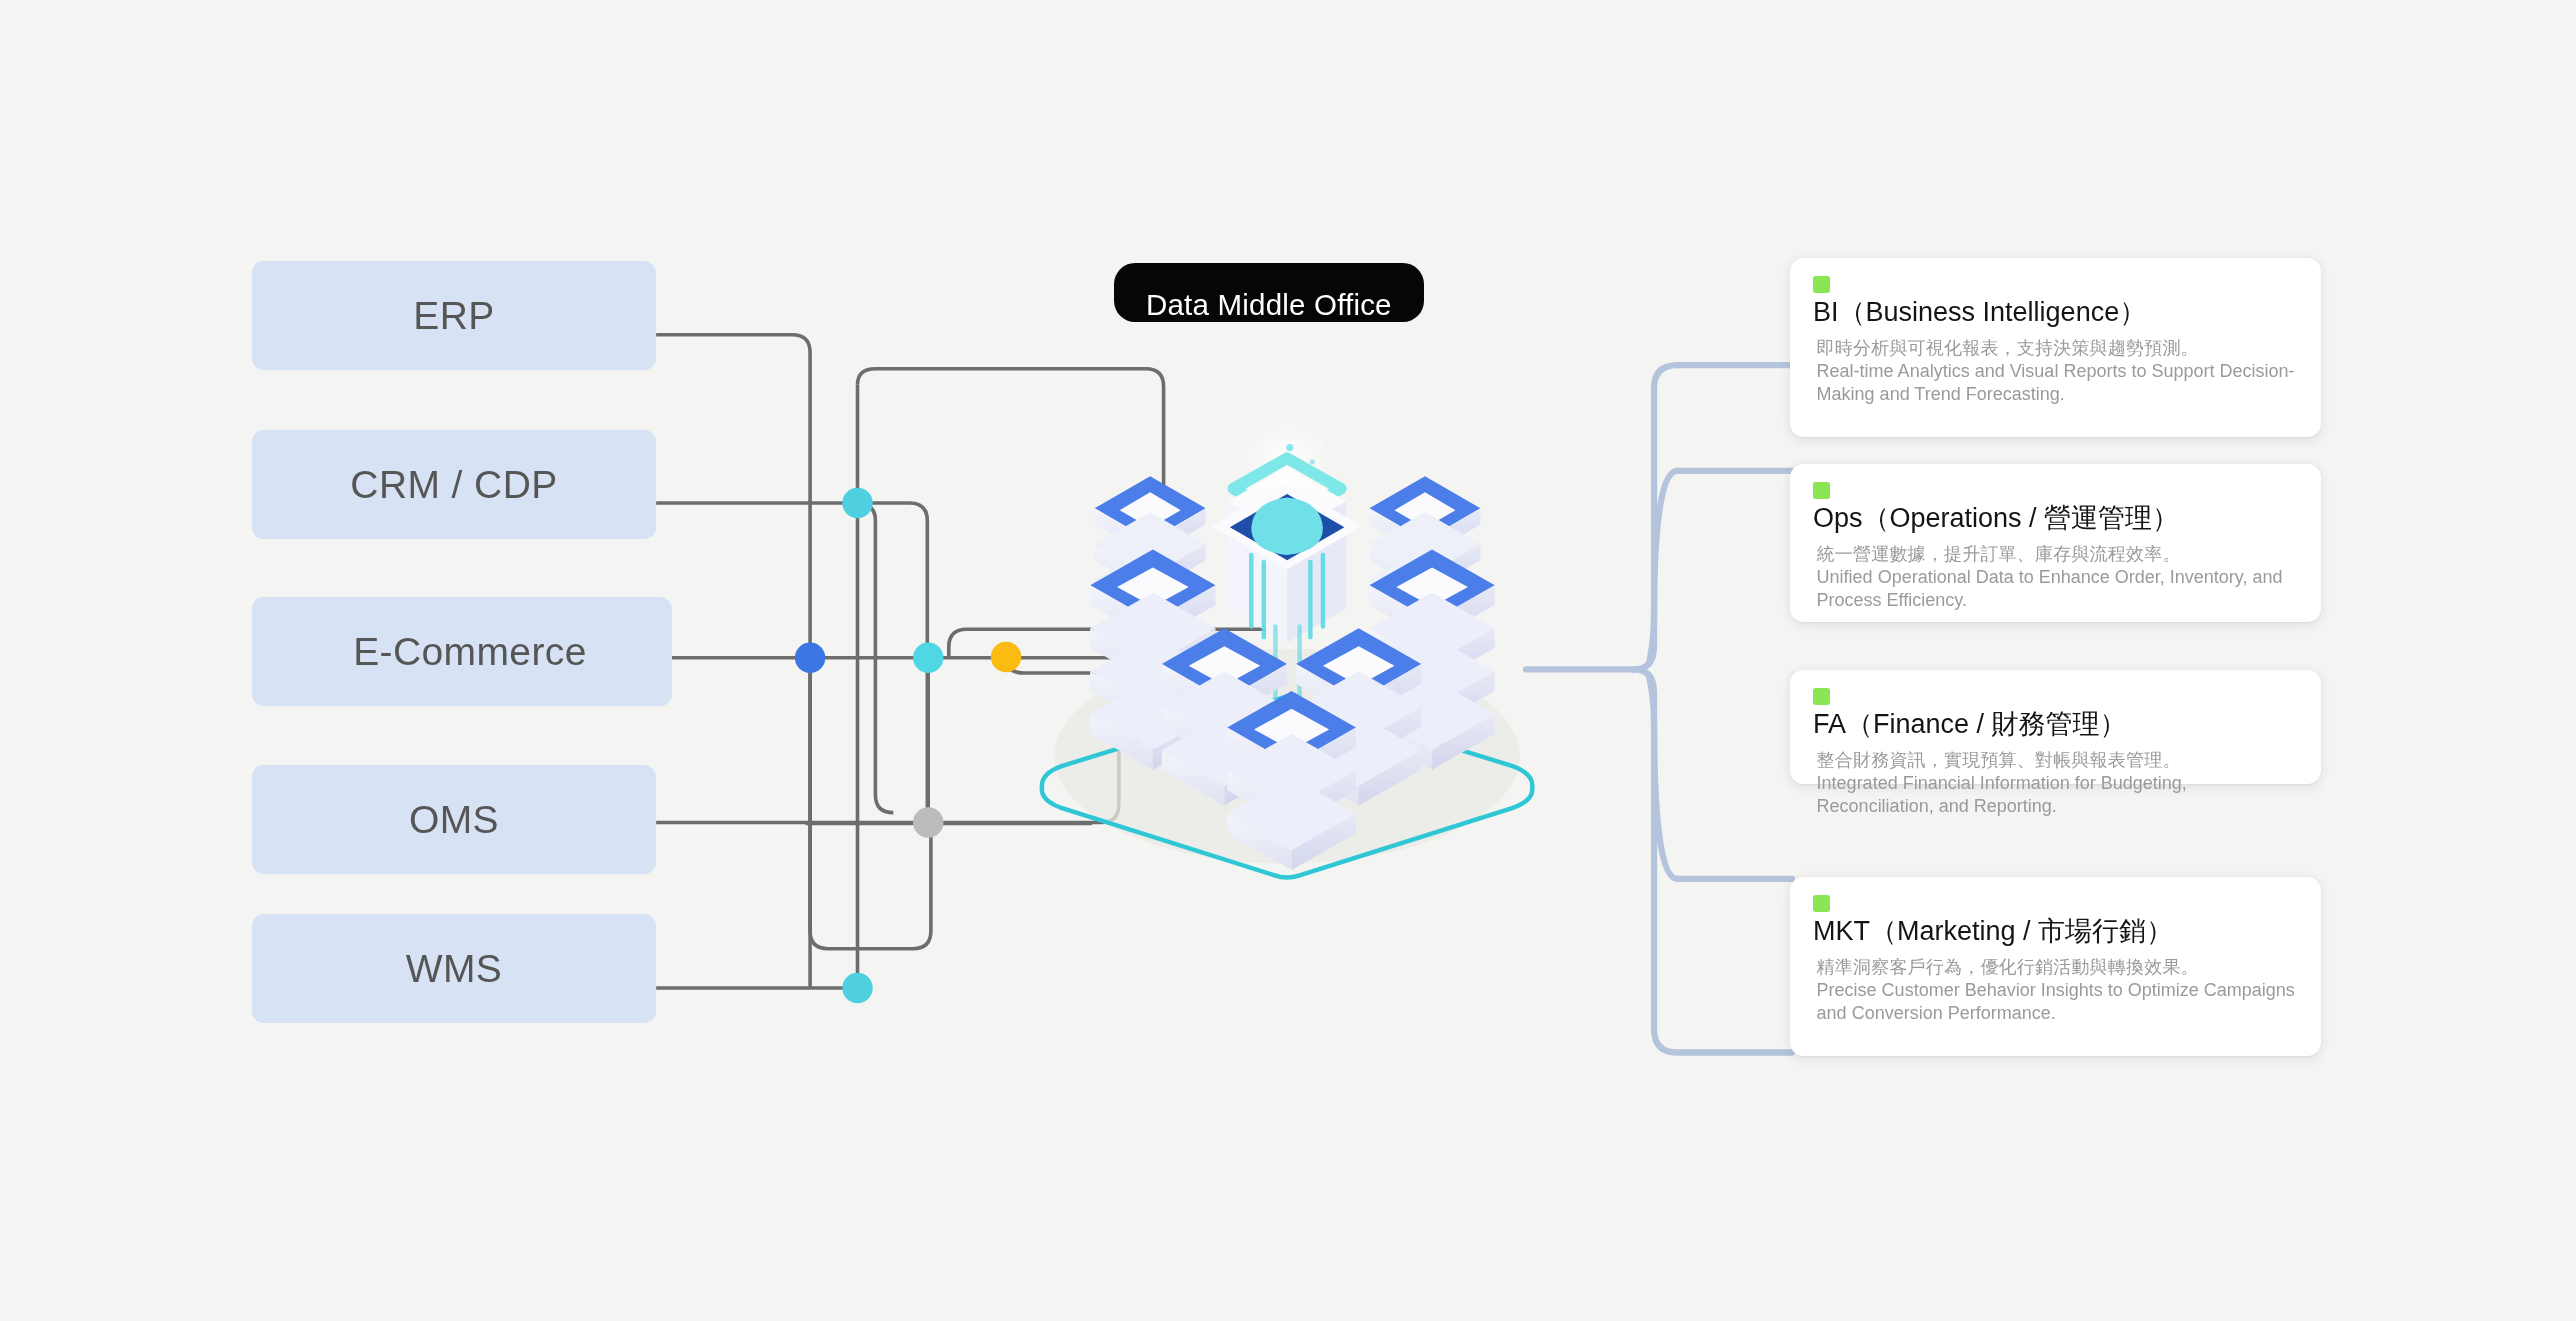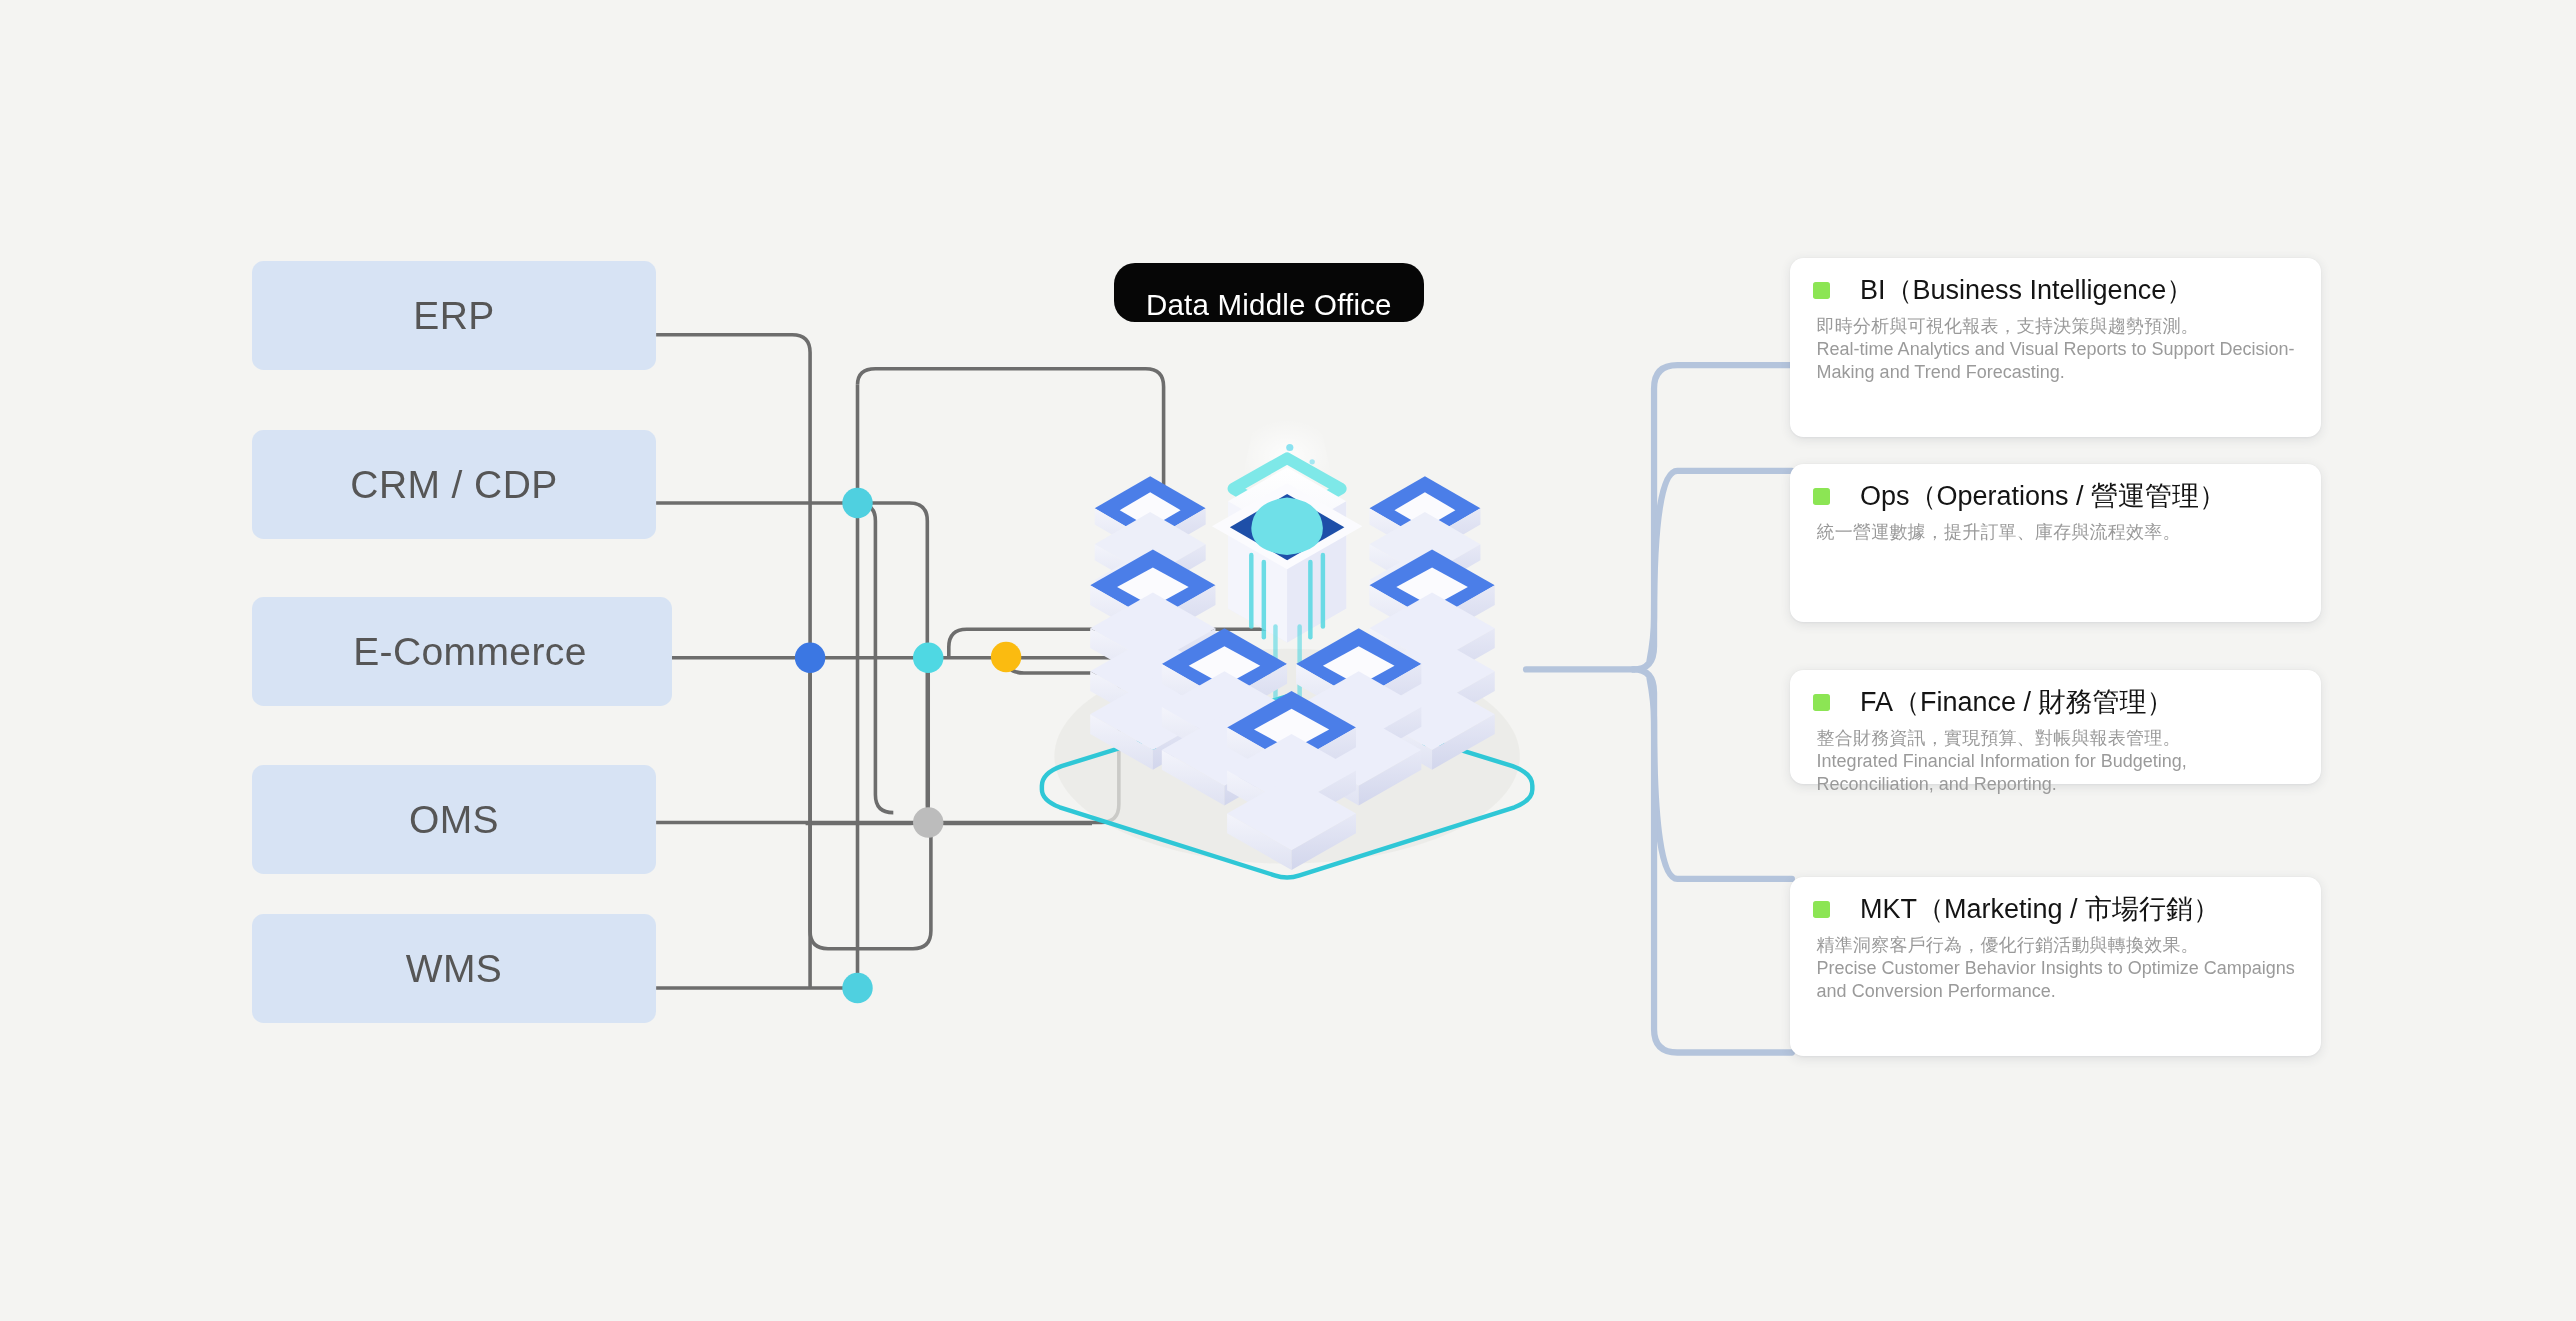--- a/index.html
+++ b/index.html
@@ -83,23 +83,23 @@
     box-sizing: border-box;
     padding: 18px 23px 19.7px 23px;
   }
   .card-0 { top: 258px; height: 179px; }
   .card-1 { top: 464px; height: 158px; }
   .card-2 { top: 670px; height: 114px; }
   .card-3 { top: 877px; height: 179px; }
 
   .card-head {
     display: flex;
-    align-items: center;
-    gap: 30px;
+    gap: 5px;
     margin-bottom: 9px;
+    flex-direction: column;
   }
   .card-swatch {
     width: 17px;
     height: 17px;
     border-radius: 2.7px;
     background: #8ce554;
     flex: 0 0 auto;
   }
   .card-title {
     font-size: 27px;
@@ -420,20 +420,21 @@
     </p>
   </div>
 
   <div class="card card-1">
     <div class="card-head">
       <span class="card-swatch"></span>
       <span class="card-title">Ops（Operations / 營運管理）</span>
     </div>
     <p class="card-desc">
       <span class="zh">統一營運數據，提升訂單、庫存與流程效率。</span>
+      <span class="en">Unified Operational Data to Enhance Order, Inventory, and Process Efficiency.</span>
     </p>
   </div>
 
   <div class="card card-2">
     <div class="card-head">
       <span class="card-swatch"></span>
       <span class="card-title">FA（Finance / 財務管理）</span>
     </div>
     <p class="card-desc">
       <span class="zh">整合財務資訊，實現預算、對帳與報表管理。</span>

